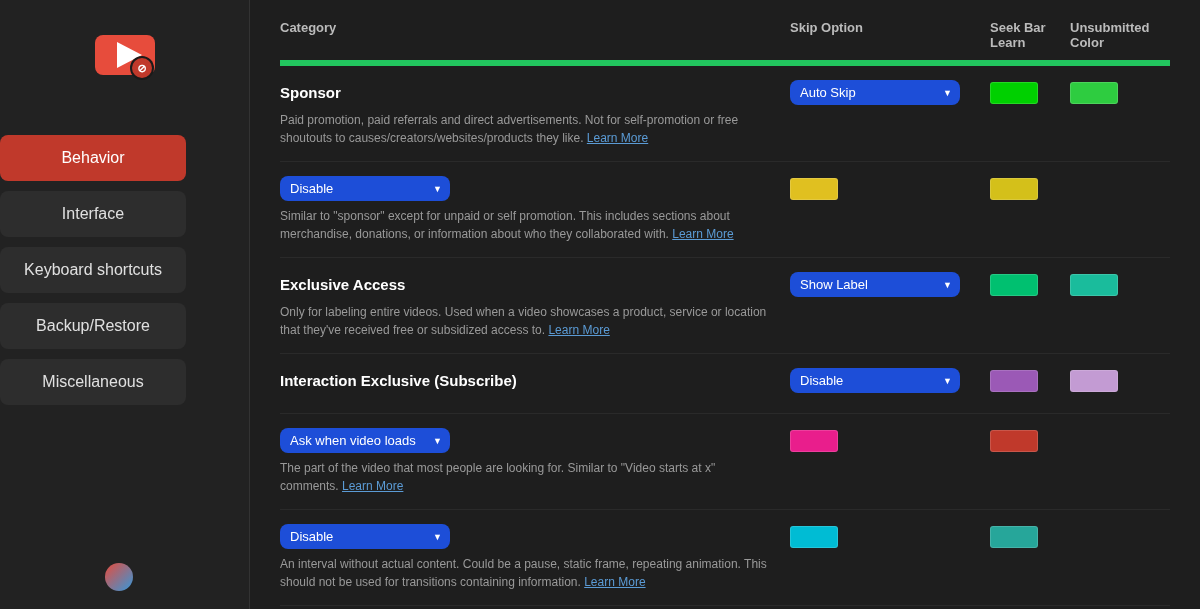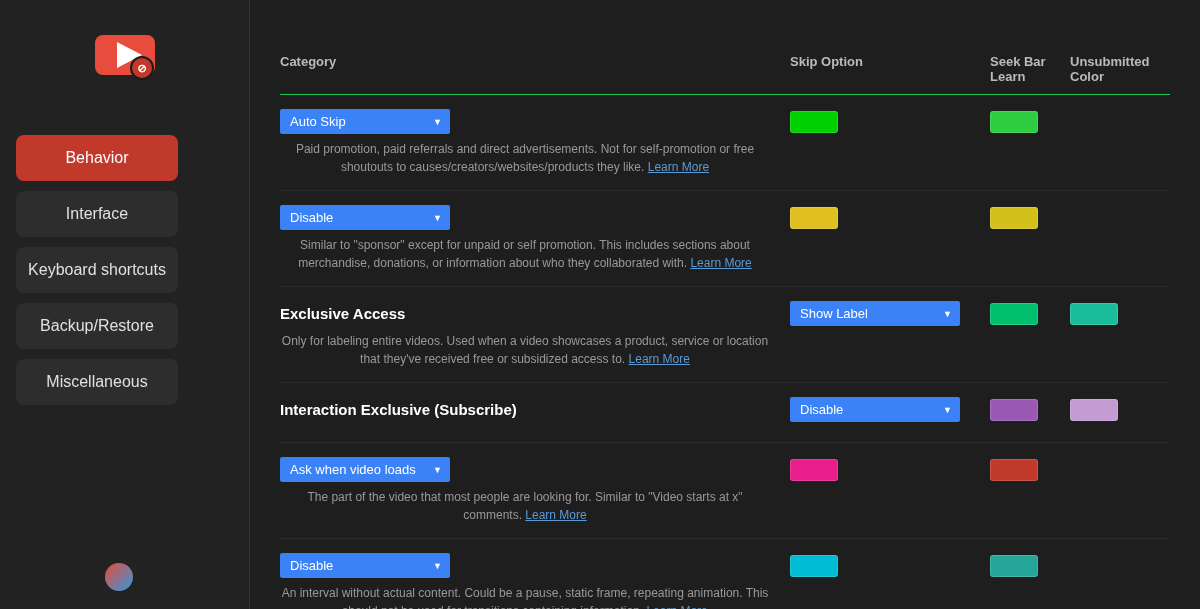--- a/index.html
+++ b/index.html
@@ -39,23 +39,23 @@
       font-weight: bold;
       color: #fff;
       text-align: center;
     }
     #sidebar .version {
       font-size: 12px;
       color: #aaa;
       margin-top: 2px;
     }
     .nav-btn {
-      width: 162px;
+      width: 186px;
       padding: 14px 0;
-      margin: 5px 16px;
+      margin: 5px 0;
       border-radius: 8px;
       border: none;
       cursor: pointer;
       font-size: 16px;
       font-weight: 500;
       text-align: center;
       background: #2d2d2d;
       color: #e0e0e0;
       transition: background 0.15s;
     }
@@ -105,23 +105,22 @@
     }
     #main::-webkit-scrollbar { width: 6px; }
     #main::-webkit-scrollbar-track { background: #222; }
     #main::-webkit-scrollbar-thumb { background: #555; border-radius: 3px; }
 
     
     .table-header {
       display: grid;
       grid-template-columns: 1fr 200px 80px 100px;
       padding: 0 0 10px 0;
-      border-bottom: 1px solid #22c55e;
+      border-bottom: 6px solid #22c55e;
       margin-bottom: 0;
-      margin-top: 34px;
     }
     .table-header-cell {
       font-size: 13px;
       color: #bbb;
       font-weight: bold;
     }
 
     
     .category-row {
       border-bottom: 1px solid #2a2a2a;
@@ -149,24 +148,24 @@
       color: #5b9bd5;
       text-decoration: underline;
       cursor: pointer;
     }
     .skip-select-wrap {
       position: relative;
       display: inline-block;
       width: 170px;
     }
     .skip-select-wrap select {
-      background: #3b82f6;
+      background: #1d4ed8;
       color: #fff;
       border: none;
-      border-radius: 2px;
+      border-radius: 8px;
       padding: 5px 26px 5px 10px;
       font-size: 13px;
       cursor: pointer;
       width: 100%;
       appearance: none;
       -webkit-appearance: none;
     }
     .skip-select-wrap::after {
       content: '▼';
       font-size: 9px;
@@ -185,21 +184,20 @@
       cursor: pointer;
       border: 1px solid rgba(255,255,255,0.15);
     }
     .color-cell {
       display: flex;
       align-items: center;
     }
     .desc-row {
       display: grid;
       grid-template-columns: 1fr 200px 80px 100px;
-      text-align: center;
     }
   </style>
 </head>
 <body>
 
 <div id="sidebar">
   <div class="logo-area">
     <div class="logo-icon">
       <svg width="70" height="70" viewBox="0 0 70 70">
 
@@ -231,20 +229,21 @@
 
   <div class="table-header">
     <div class="table-header-cell">Category</div>
     <div class="table-header-cell">Skip Option</div>
     <div class="table-header-cell">Seek Bar Learn</div>
     <div class="table-header-cell">Unsubmitted Color</div>
   </div>
   <div id="categories-container">
       <div class="category-row">
         <div class="category-main">
+          <div class="category-name">Sponsor</div>
           <div class="skip-select-wrap"><select><option value="Auto Skip">Auto Skip</option><option value="Manual Skip">Manual Skip</option><option value="Show Label">Show Label</option><option value="Disable">Disable</option></select></div>
           <div class="color-cell">
             <div class="color-swatch" style="background: rgb(0, 208, 0);"></div>
           </div>
           <div class="color-cell">
             <div class="color-swatch" style="background: rgb(46, 204, 64);"></div>
           </div>
         </div>
         <div class="desc-row">
           <div class="category-desc">Paid promotion, paid referrals and direct advertisements. Not for self-promotion or free shoutouts to causes/creators/websites/products they like. <a class="learn-more" href="#">Learn More</a></div>

